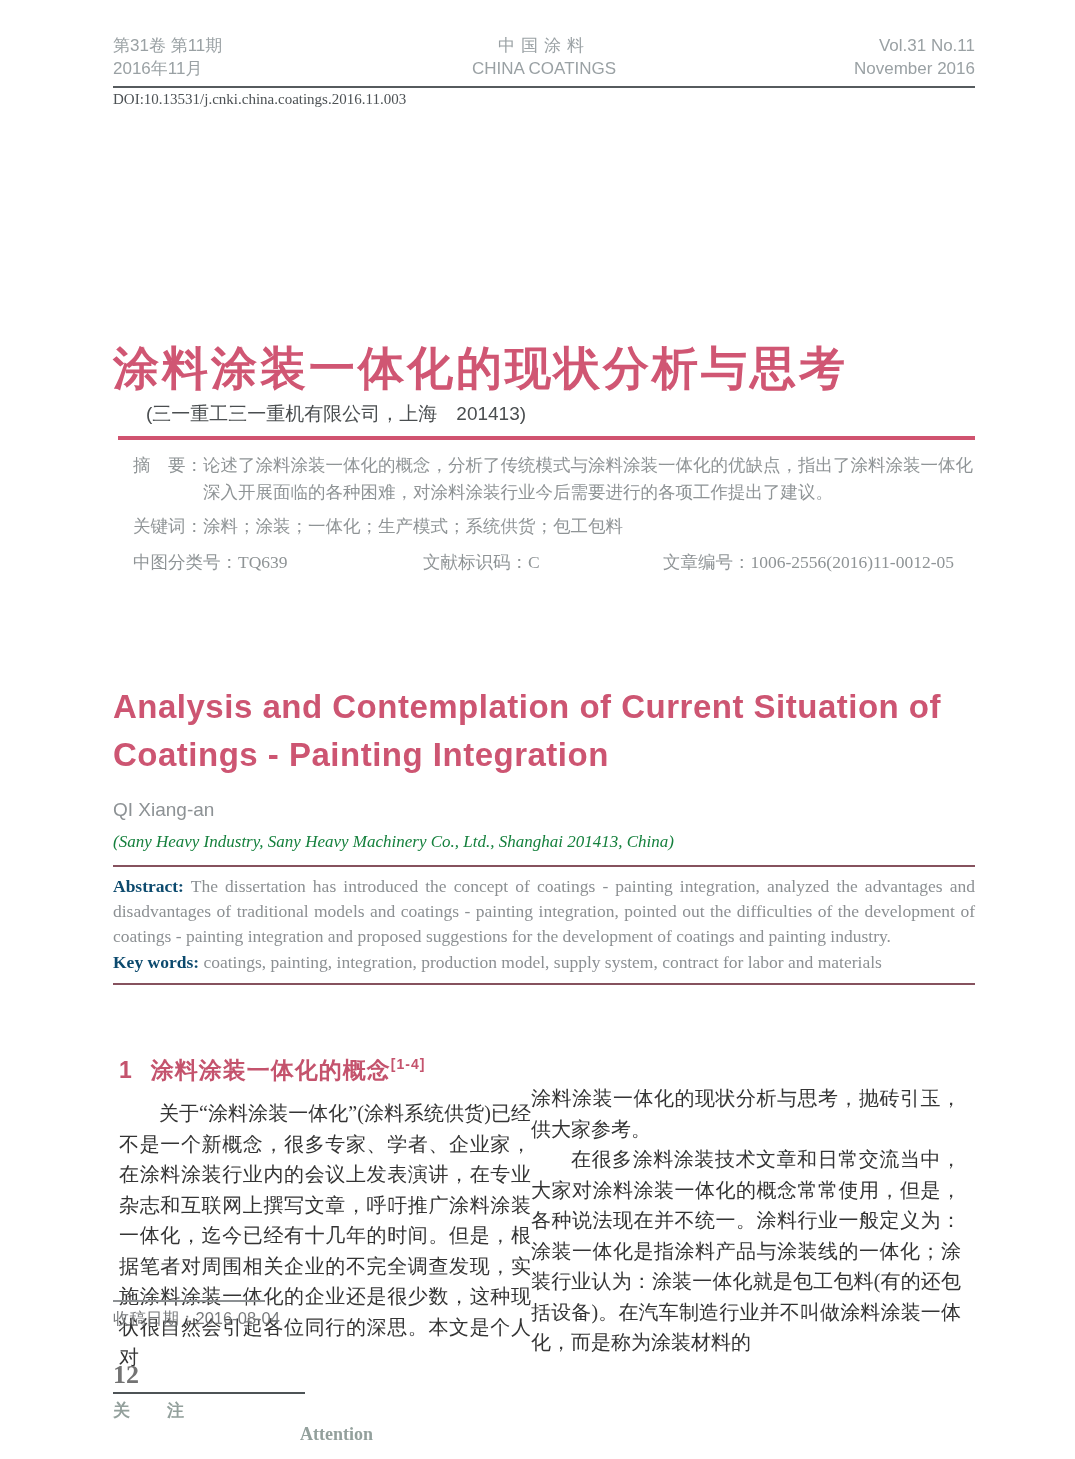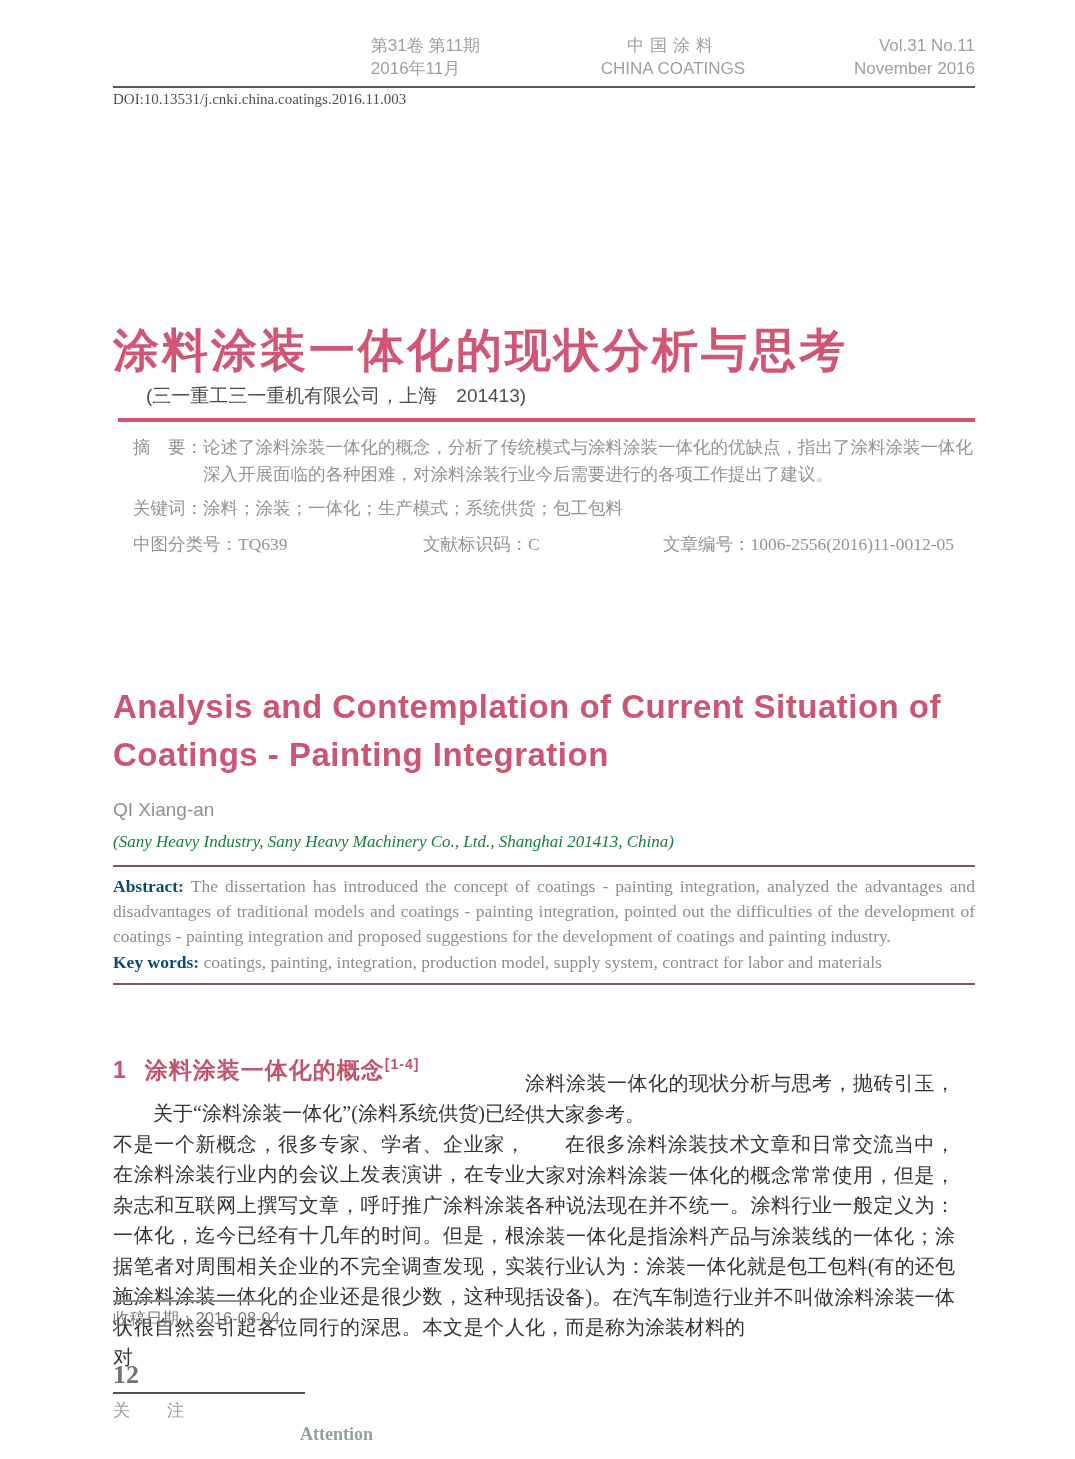--- a/index.html
+++ b/index.html
@@ -3,30 +3,30 @@
 <meta charset="utf-8">
 <style>
   html,body { margin:0; padding:0; background:#e8e8e8; }
   .page {
     position:relative; width:1075px; height:1459px; margin:0 auto;
     background:#ffffff; overflow:hidden;
     font-family:"Liberation Sans", sans-serif;
   }
   
   .jheader { position:absolute; top:34px; left:113px; width:862px; }
-  .jheader-row { display:flex; justify-content:flex-end;
+  .jheader-row { display:flex; justify-content:space-between;
     color:#9aa1a4; font-size:17px; line-height:23px;
     border-bottom:2px solid #565b5e; padding-bottom:6px; }
   .jh-left, .jh-right { width:230px; }
   .jh-right { text-align:right; }
   .jh-center { text-align:center; }
   .jh-center .cn { letter-spacing:6px; }
   .doi { color:#4c5154; font-size:15px; margin-top:3px; font-family:"Liberation Serif", serif; }
   
-  .cn-block { position:absolute; top:323px; left:113px; width:862px; }
+  .cn-block { position:absolute; top:341px; left:113px; width:862px; }
   .cn-title { font-size:46px; line-height:54px; font-weight:bold; letter-spacing:3px;
     color:#d05673; margin:0; }
   .author-row { margin-top:8px; display:flex; align-items:center; color:#4a4e50; font-size:19px; }
   .square { display:inline-block; width:13px; height:13px; border:1.5px solid #8d9295;
     margin-right:18px; }
   .cn-affil { margin-top:6px; padding-left:33px; color:#4a4e50; font-size:19px; }
   .thick-rule { margin-top:9px; margin-left:5px; height:4px; background:#d0536f; }
   .cn-abs-wrap { margin-top:12px; margin-left:20px; color:#8f9496; font-size:17.5px;
     line-height:27px; font-family:"Liberation Serif", serif; }
   .cn-abstract { padding-left:70px; text-indent:-70px; }
@@ -41,41 +41,41 @@
   .en-author { margin-top:20px; color:#8d9295; font-size:19px; }
   .en-affil { margin-top:11px; color:#15803d; font-size:17px; font-style:italic;
     font-family:"Liberation Serif", serif; }
   .thin-rule { margin-top:13px; height:2px; background:#86525e; }
   .en-abs { margin-top:7px; color:#8c9093; font-size:17.5px; line-height:25px;
     font-family:"Liberation Serif", serif; text-align:justify; }
   .en-abs .b { font-weight:bold; color:#0c4a6e; }
   .en-kw { margin-top:1px; }
   .en-block .thin-rule.bottom { margin-top:8px; }
   
-  .body-block { position:absolute; top:1055px; left:113px; width:862px; display:flex; }
+  .body-block { position:absolute; top:1055px; left:119px; width:862px; display:flex;align-items:center; }
   .col { width:412px; }
   .col.right { width:430px; padding-top:13px; }
   .sec-h { color:#c4536d; font-size:23px; font-weight:bold; margin:0 0 12px 0;
     letter-spacing:1px; }
   .sec-h .num { margin-right:18px; }
   .sec-h sup { font-size:14px; font-weight:bold; }
   .para { margin:0; color:#343434; font-size:20px; line-height:30.5px;
     font-family:"Liberation Serif", serif; text-align:justify; }
   .para.indent { text-indent:2em; }
   
   .footnote { position:absolute; top:1300px; left:113px; width:862px;
     color:#77797b; font-size:16.5px; line-height:24px; }
   .fn-rule { width:152px; height:1.5px; background:#8c9093; margin-bottom:4px; }
   .fn-bio { margin-top:4px; }
   
   .pfooter { position:absolute; top:1360px; left:113px; width:260px; }
   .pnum { font-family:"Liberation Serif", serif; font-weight:bold; font-size:26px;
     color:#737373; }
   .pf-rule { width:192px; height:2px; background:#4d5356; margin-top:2px; }
-  .pf-cn { margin-top:5px; color:#93a09c; font-size:17px; letter-spacing:10px; }
+  .pf-cn { margin-top:5px; color:#93a09c; font-size:17px; letter-spacing:10px;font-weight:bold; }
   .pf-en { margin-top:2px; color:#93a09c; font-size:18px; font-weight:bold;
     font-family:"Liberation Serif", serif;text-align:right; }
 </style>
 </head>
 <body>
 
 <div class="page">
 
   <div class="jheader">
     <div class="jheader-row">

